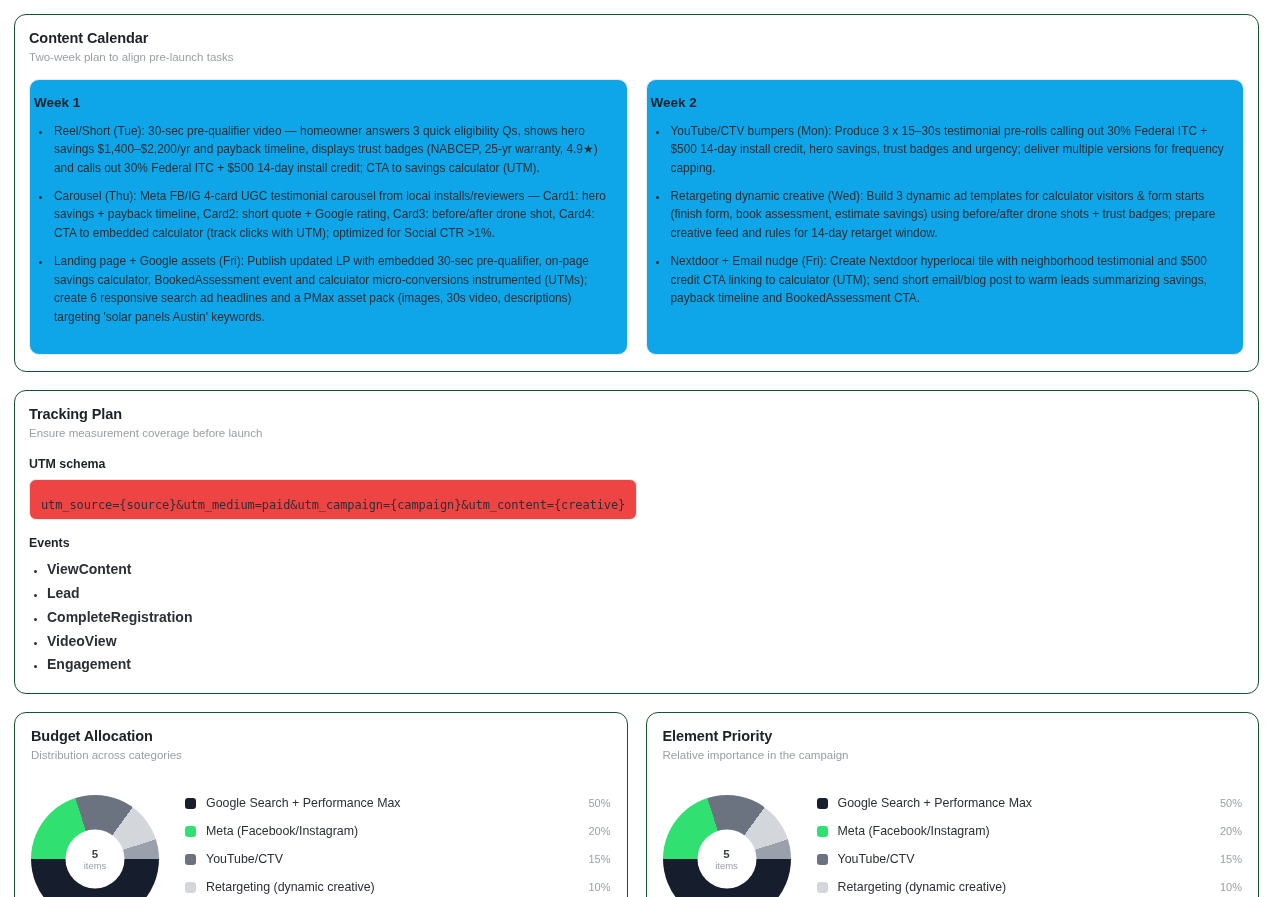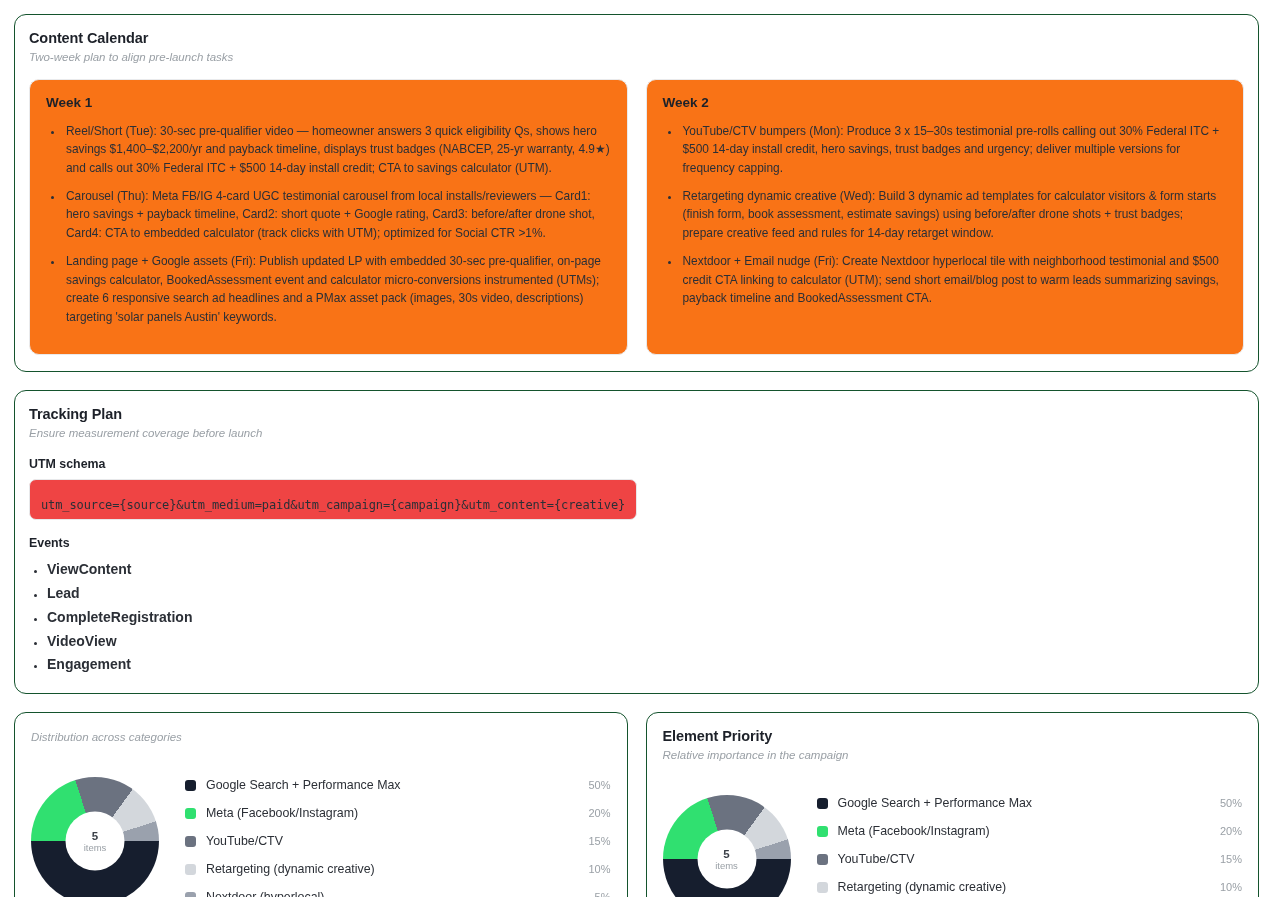--- a/index.html
+++ b/index.html
@@ -35,35 +35,34 @@
     font-weight: 700;
     color: #1d2129;
     letter-spacing: -0.1px;
     line-height: 1.25;
   }
   .card-sub {
     font-size: 11.5px;
     color: #9aa0a6;
     margin-top: 3px;
     line-height: 1.3;
-    font-style: italic;
   }
 
   
   .weeks {
     display: grid;
     grid-template-columns: 1fr 1fr;
     gap: 18px;
     margin-top: 14px;
   }
   .week-panel {
     border: 1px solid #e9eaec;
     border-radius: 10px;
-    padding: 14px 16px 16px 16px;
-    background: #f97316;
+    padding: 14px 16px 16px 4px;
+    background: #0ea5e9;
   }
   .week-title {
     font-size: 13.5px;
     font-weight: 700;
     color: #1d2129;
     margin: 0 0 10px 0;
     line-height: 1.3;
   }
   ul.bullets {
     margin: 0;
@@ -241,20 +240,21 @@
       <li>Lead</li>
       <li>CompleteRegistration</li>
       <li>VideoView</li>
       <li>Engagement</li>
     </ul>
   </section>
 
   <div class="charts-row">
 
     <section class="card chart-card">
+      <div class="card-title">Budget Allocation</div>
       <div class="card-sub">Distribution across categories</div>
 
       <div class="chart-body">
         <div class="donut-wrap">
           <div class="donut" id="donut-0" style="background: conic-gradient(from 90deg, rgb(22, 30, 46) 0deg, rgb(22, 30, 46) 180deg, rgb(48, 224, 112) 180deg, rgb(48, 224, 112) 252deg, rgb(107, 114, 128) 252deg, rgb(107, 114, 128) 306deg, rgb(211, 215, 220) 306deg, rgb(211, 215, 220) 342deg, rgb(154, 161, 173) 342deg, rgb(154, 161, 173) 360deg);"></div>
           <div class="donut-hole">
             <span class="donut-count">5</span>
             <span class="donut-unit">items</span>
           </div>
         </div>

